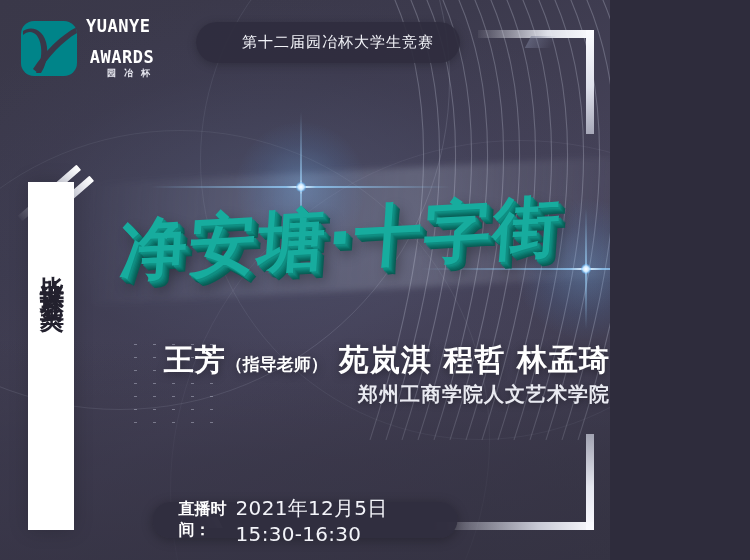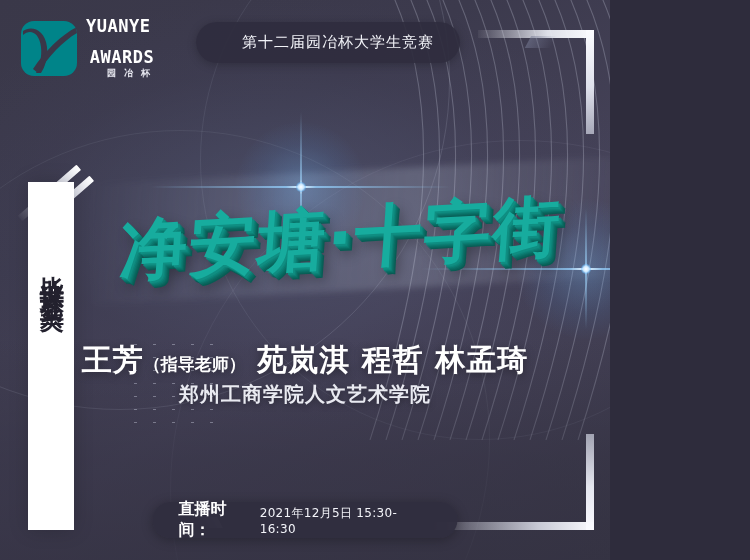--- a/index.html
+++ b/index.html
@@ -131,35 +131,35 @@
     font-family:"DejaVu Sans","Liberation Sans",sans-serif;
     transform:skewY(-3.2deg) skewX(-4deg);
     text-shadow:
       2px 2px 0 #0f8e82, 3px 3px 0 #0d8378, 4px 4px 0 #0b786e,
       5px 5px 0 #0a6e65, 6px 6px 0 #09655c, 7px 7px 0 #085c54,
       8px 9px 14px rgba(0,0,0,0.45);
     white-space:nowrap;
   }
 
   
-  .credits{position:absolute;left:0;right:0;top:340px;text-align:center;}
+  .credits{position:absolute;left:0;right:0;top:340px;text-align:right;}
   .credits .names{color:#ffffff;font-size:30px;font-weight:700;letter-spacing:1px;
     text-shadow:0 2px 8px rgba(0,0,0,0.40);}
   .credits .names .role{font-size:17px;font-weight:700;letter-spacing:0;}
   .credits .school{color:#e9eaf1;font-size:20px;letter-spacing:1px;
     text-shadow:0 2px 6px rgba(0,0,0,0.35);font-weight:bold;}
 
   
   .live-pill{
     position:absolute;left:50%;transform:translateX(-50%);bottom:22px;height:36px;padding:0 26px;
     display:flex;align-items:center;gap:2px;background:rgba(48,46,63,0.94);border-radius:18px;
     box-shadow:0 2px 12px rgba(0,0,0,0.28);
   }
   .live-pill .lbl{color:#ffffff;font-size:16px;font-weight:700;font-family:Liberation Mono, monospace;}
-  .live-pill .val{color:#f3f4f9;font-size:12px;font-weight:400;letter-spacing:0.3px;}
+  .live-pill .val{color:#f3f4f9;font-size:20px;font-weight:400;letter-spacing:0.3px;}
   .pill-tail-b{position:absolute;left:196px;bottom:32px;width:24px;height:11px;
     background:linear-gradient(270deg,rgba(150,153,175,0.55),rgba(150,153,175,0));transform:skewX(28deg);}
 </style>
 </head>
 <body>
 
 <div class="stage">
 
   <div class="bg-layer">
     <div class="big-circle c1"></div>

